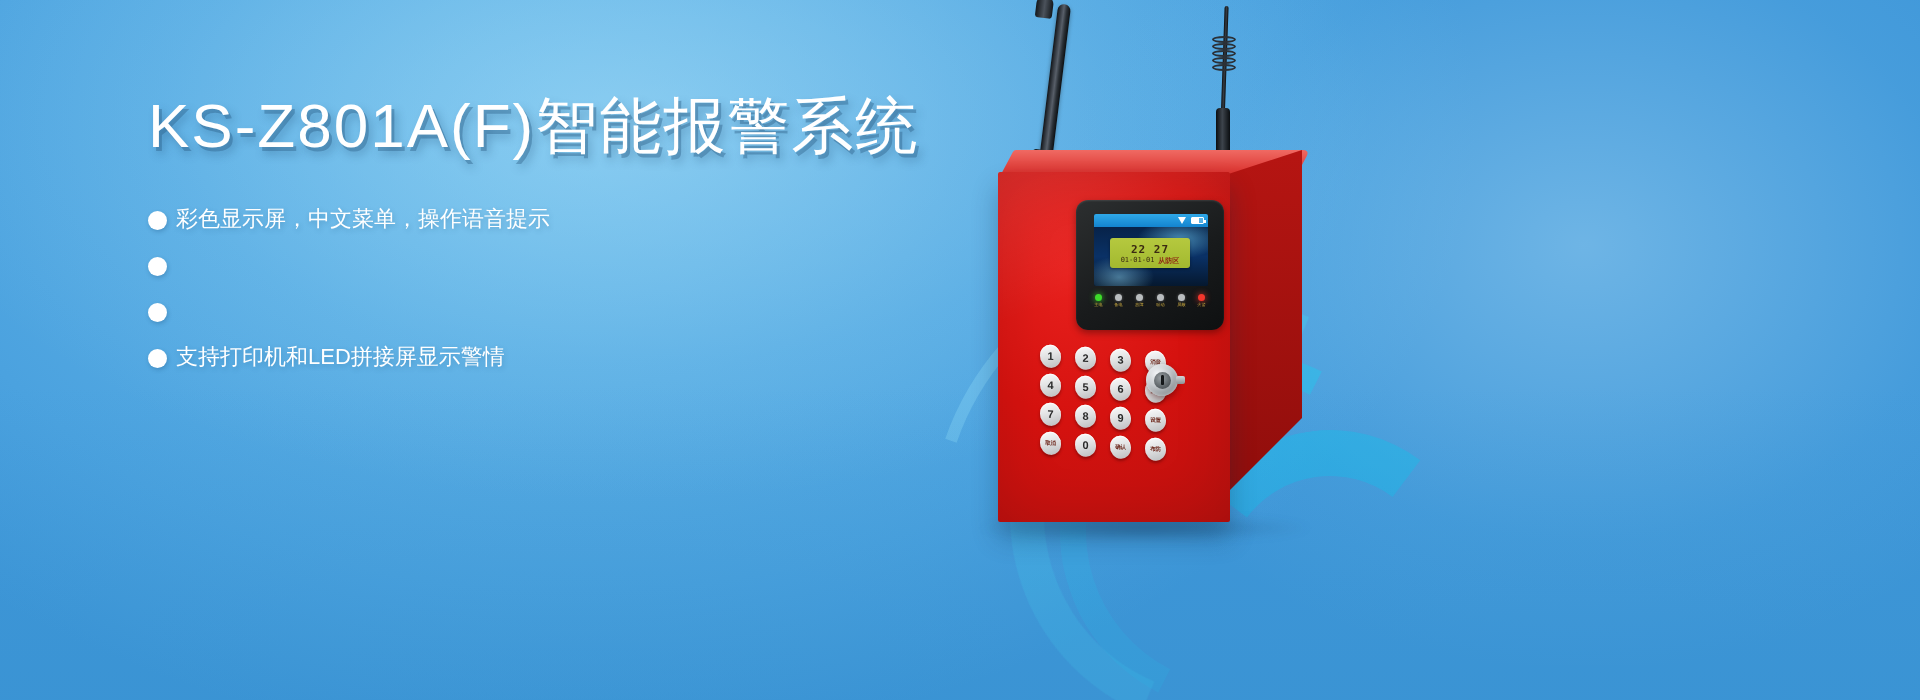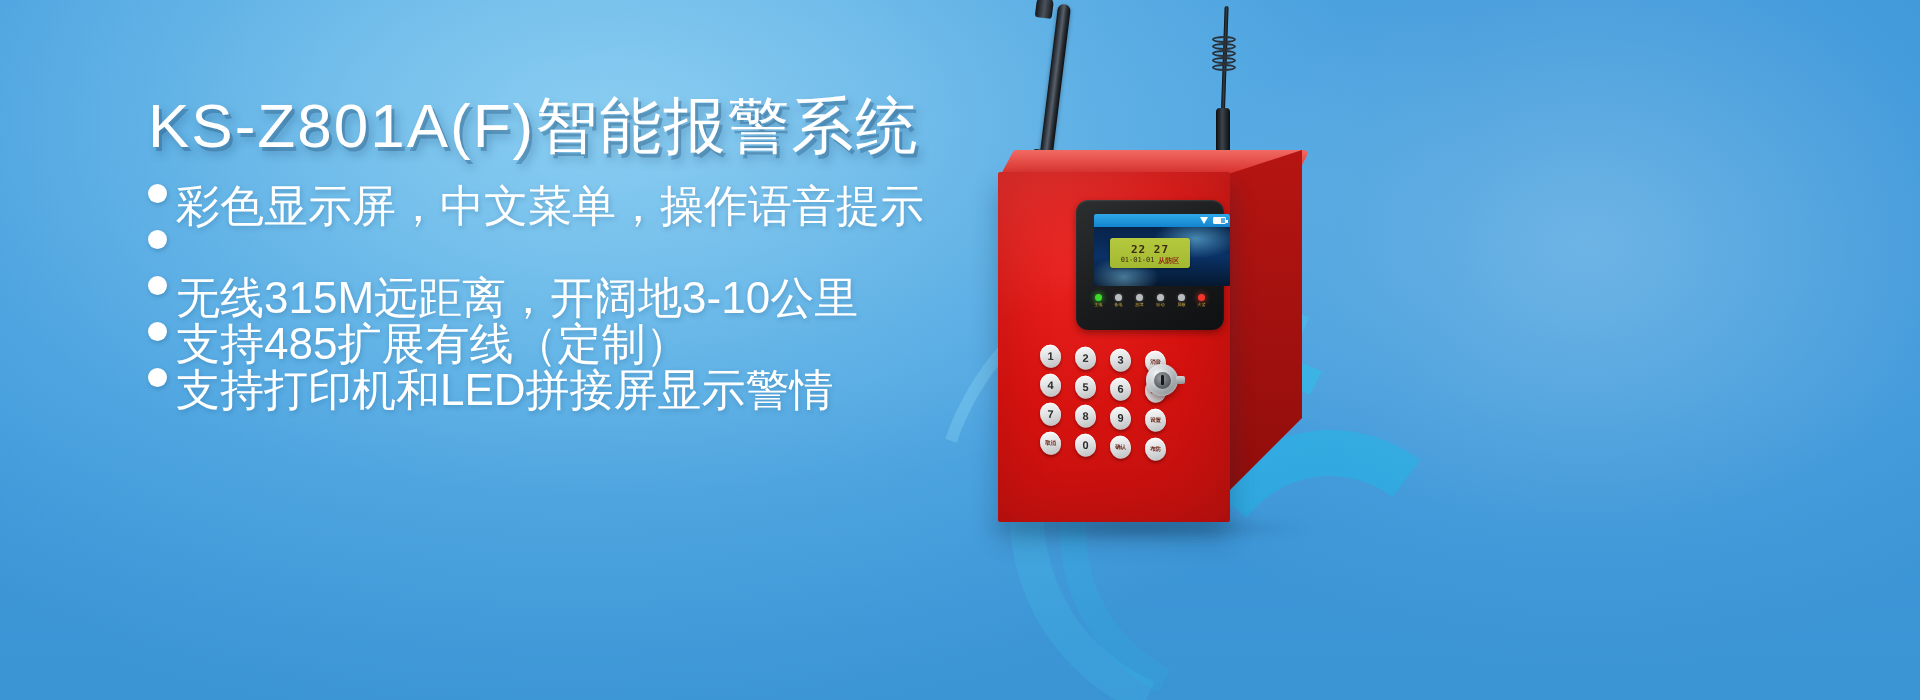--- a/index.html
+++ b/index.html
@@ -77,23 +77,23 @@
        3px 4px 0px rgba(40,90,130,.38),
        5px 7px 10px rgba(25,70,110,.35);
     font-family:"Liberation Sans","DejaVu Sans",sans-serif;
   }
   #feature-list{
     margin-top:22px;
     list-style:none;
   }
   .feature-item{
     display:flex;
-    align-items:flex-start;
+    align-items:flex-end;
     color:#ffffff;
-    font-size:44px;
+    font-size:22px;
     line-height:1.0;
     height:46px;
     white-space:nowrap;
     text-shadow:1px 2px 5px rgba(30,85,130,.30);
   }
   .bullet-dot{
     width:19px; height:19px;
     border-radius:50%;
     background:#ffffff;
     flex:0 0 auto;
@@ -204,21 +204,21 @@
     position:absolute;
     left:136px; top:200px;
     width:148px; height:130px;
     background:linear-gradient(150deg,#2c2f30 0%,#191b1c 55%,#0e1011 100%);
     border-radius:12px;
     box-shadow:inset 0 1px 2px rgba(255,255,255,.12), 0 3px 7px rgba(0,0,0,.35);
   }
   .lcd{
     position:absolute;
     left:18px; top:14px;
-    width:136px; height:72px;
+    width:114px; height:72px;
     background:linear-gradient(180deg,#0a1f46 0%,#0b2a57 40%,#061b3c 100%);
     border-radius:2px;
     overflow:hidden;
     box-shadow:inset 0 0 8px rgba(0,0,0,.6);
   }
   .lcd-statusbar{
     position:absolute; left:0; top:0; width:100%; height:13px;
     background:linear-gradient(180deg,#2fa8e8 0%,#1384cf 100%);
     display:flex; align-items:center; justify-content:flex-end;
     padding-right:4px; gap:5px;
@@ -355,25 +355,20 @@
     <ul id="feature-list">
       <li class="feature-item">
         <span class="bullet-dot"></span>
         <span class="feature-text">彩色显示屏，中文菜单，操作语音提示</span>
       </li>
       <li class="feature-item">
         <span class="bullet-dot"></span>
       </li>
       <li class="feature-item">
         <span class="bullet-dot"></span>
-        <span class="feature-text">无线315M远距离，开阔地3-10公里</span>
-      </li>
-      <li class="feature-item">
-        <span class="bullet-dot"></span>
-        <span class="feature-text">支持485扩展有线（定制）</span>
       </li>
       <li class="feature-item">
         <span class="bullet-dot"></span>
         <span class="feature-text">支持打印机和LED拼接屏显示警情</span>
       </li>
     </ul>
   </div>
 
   <div id="device">
 

